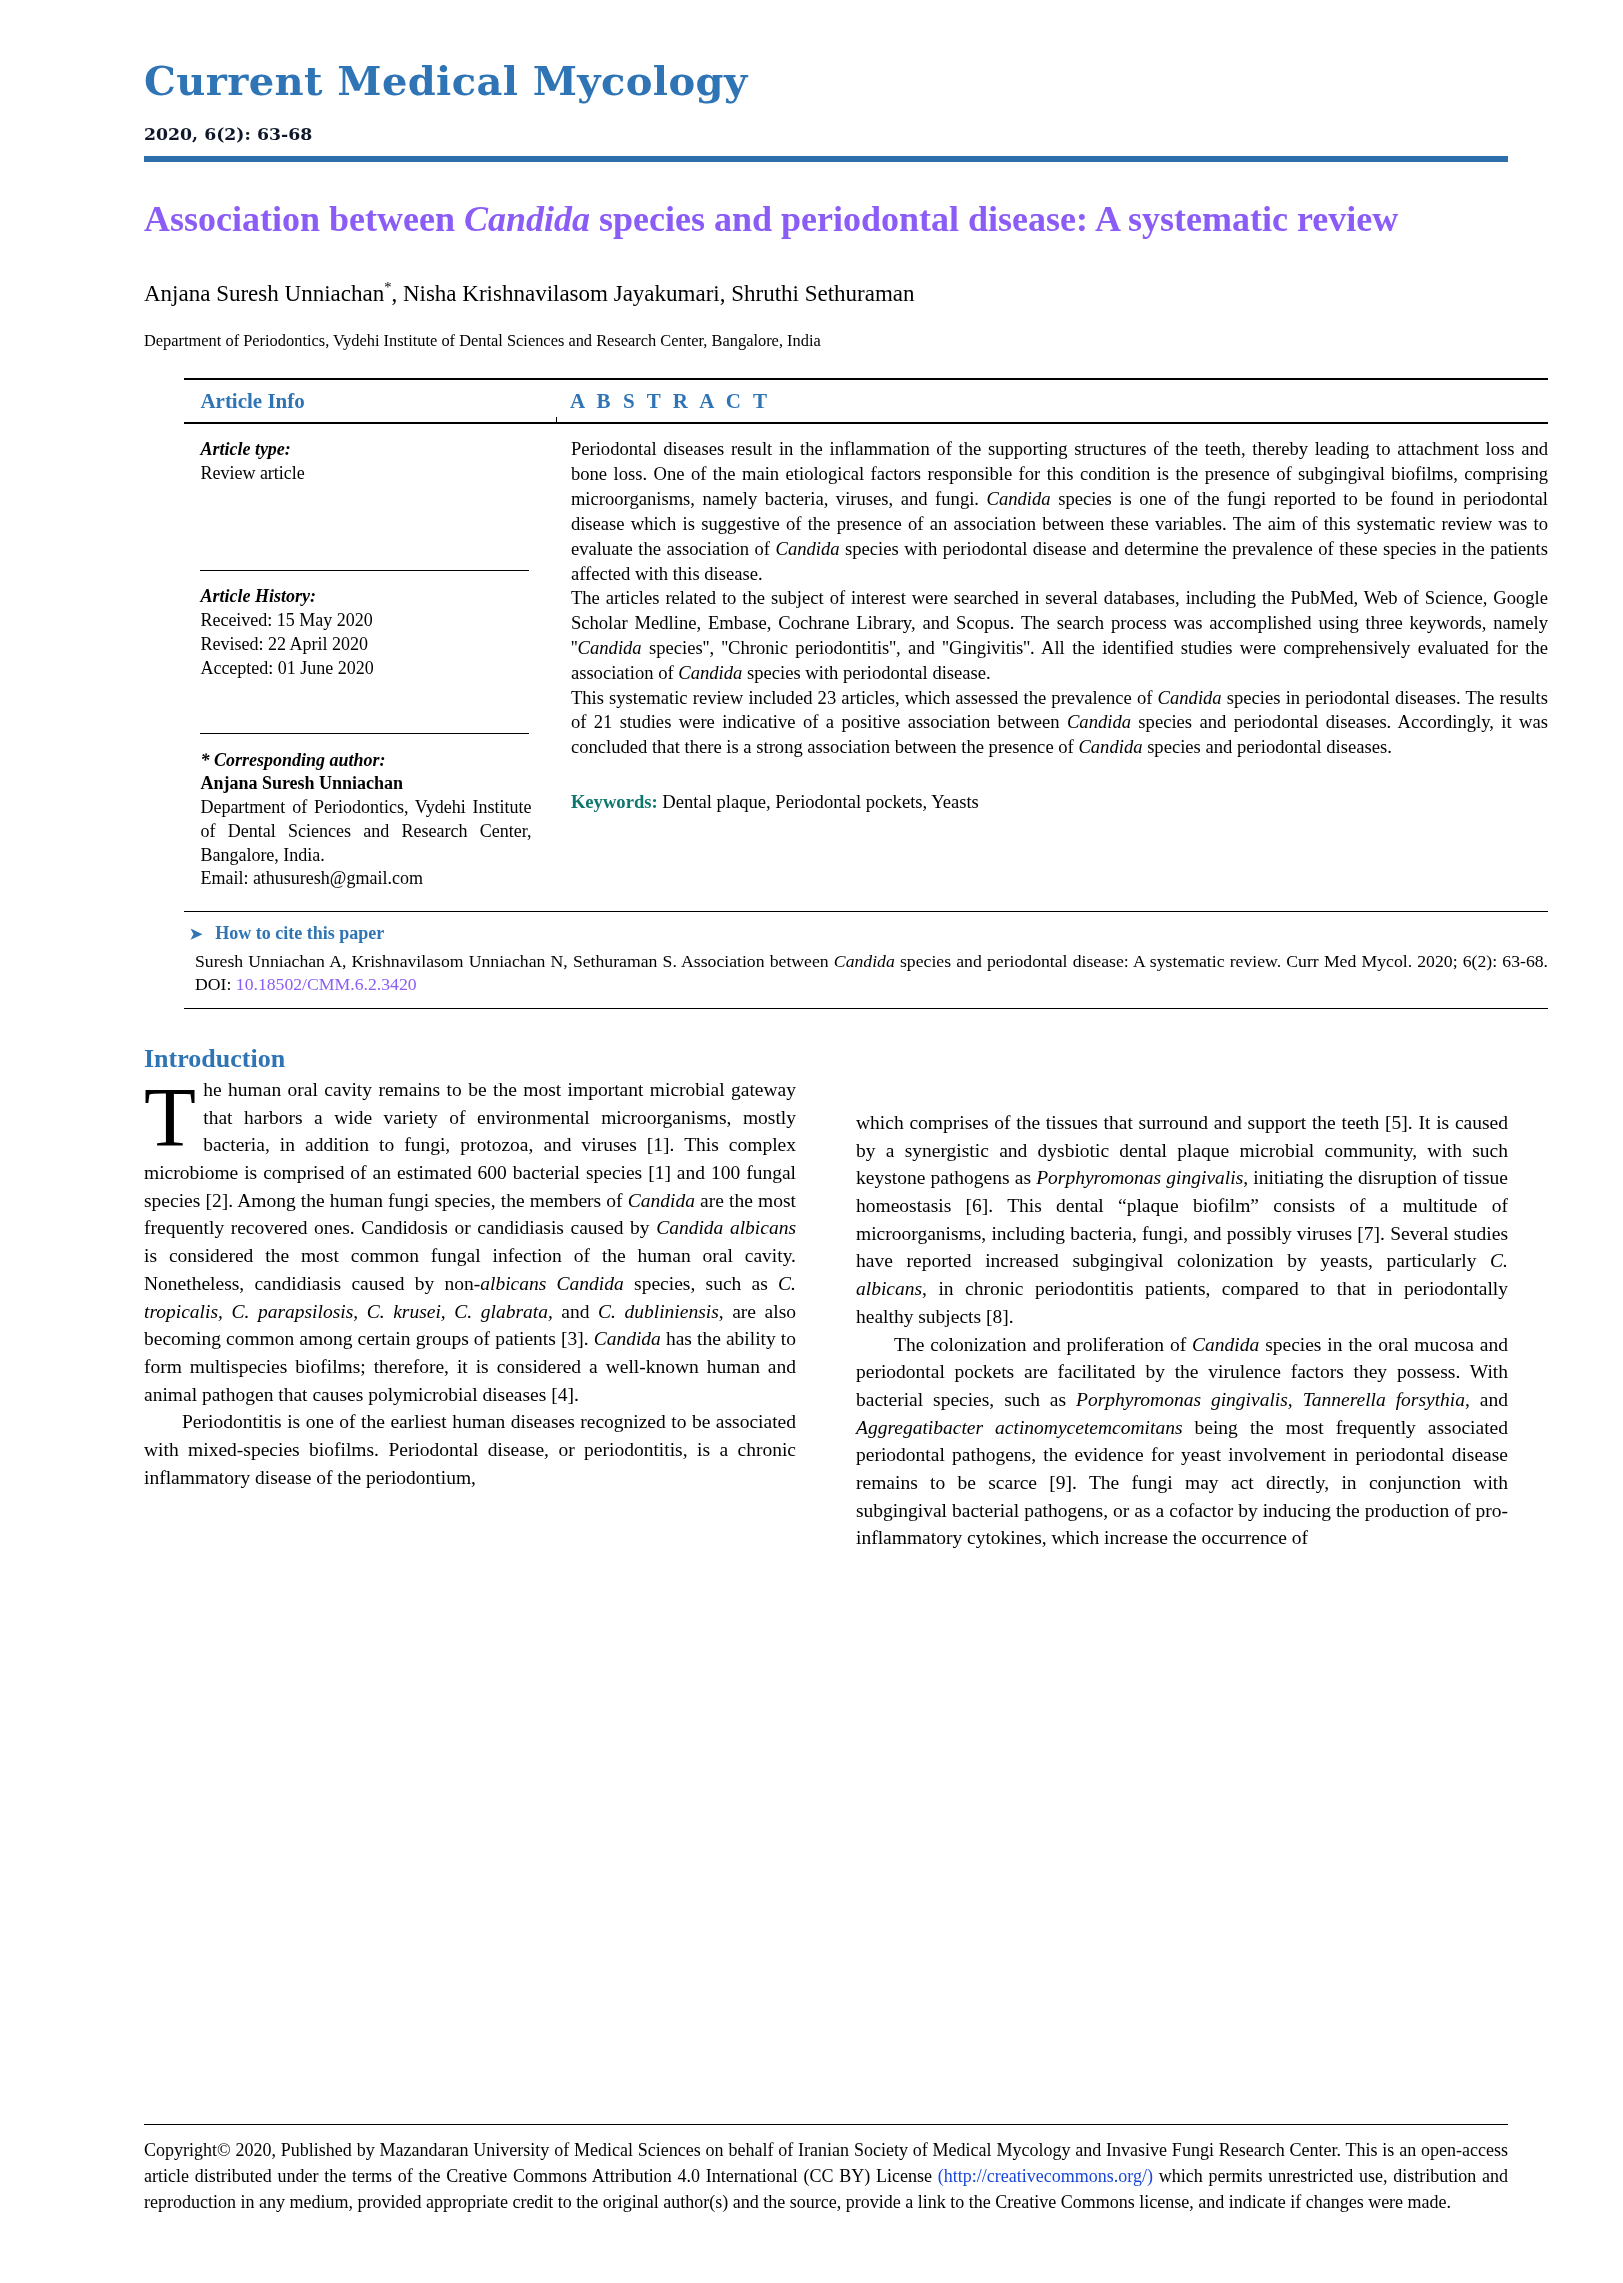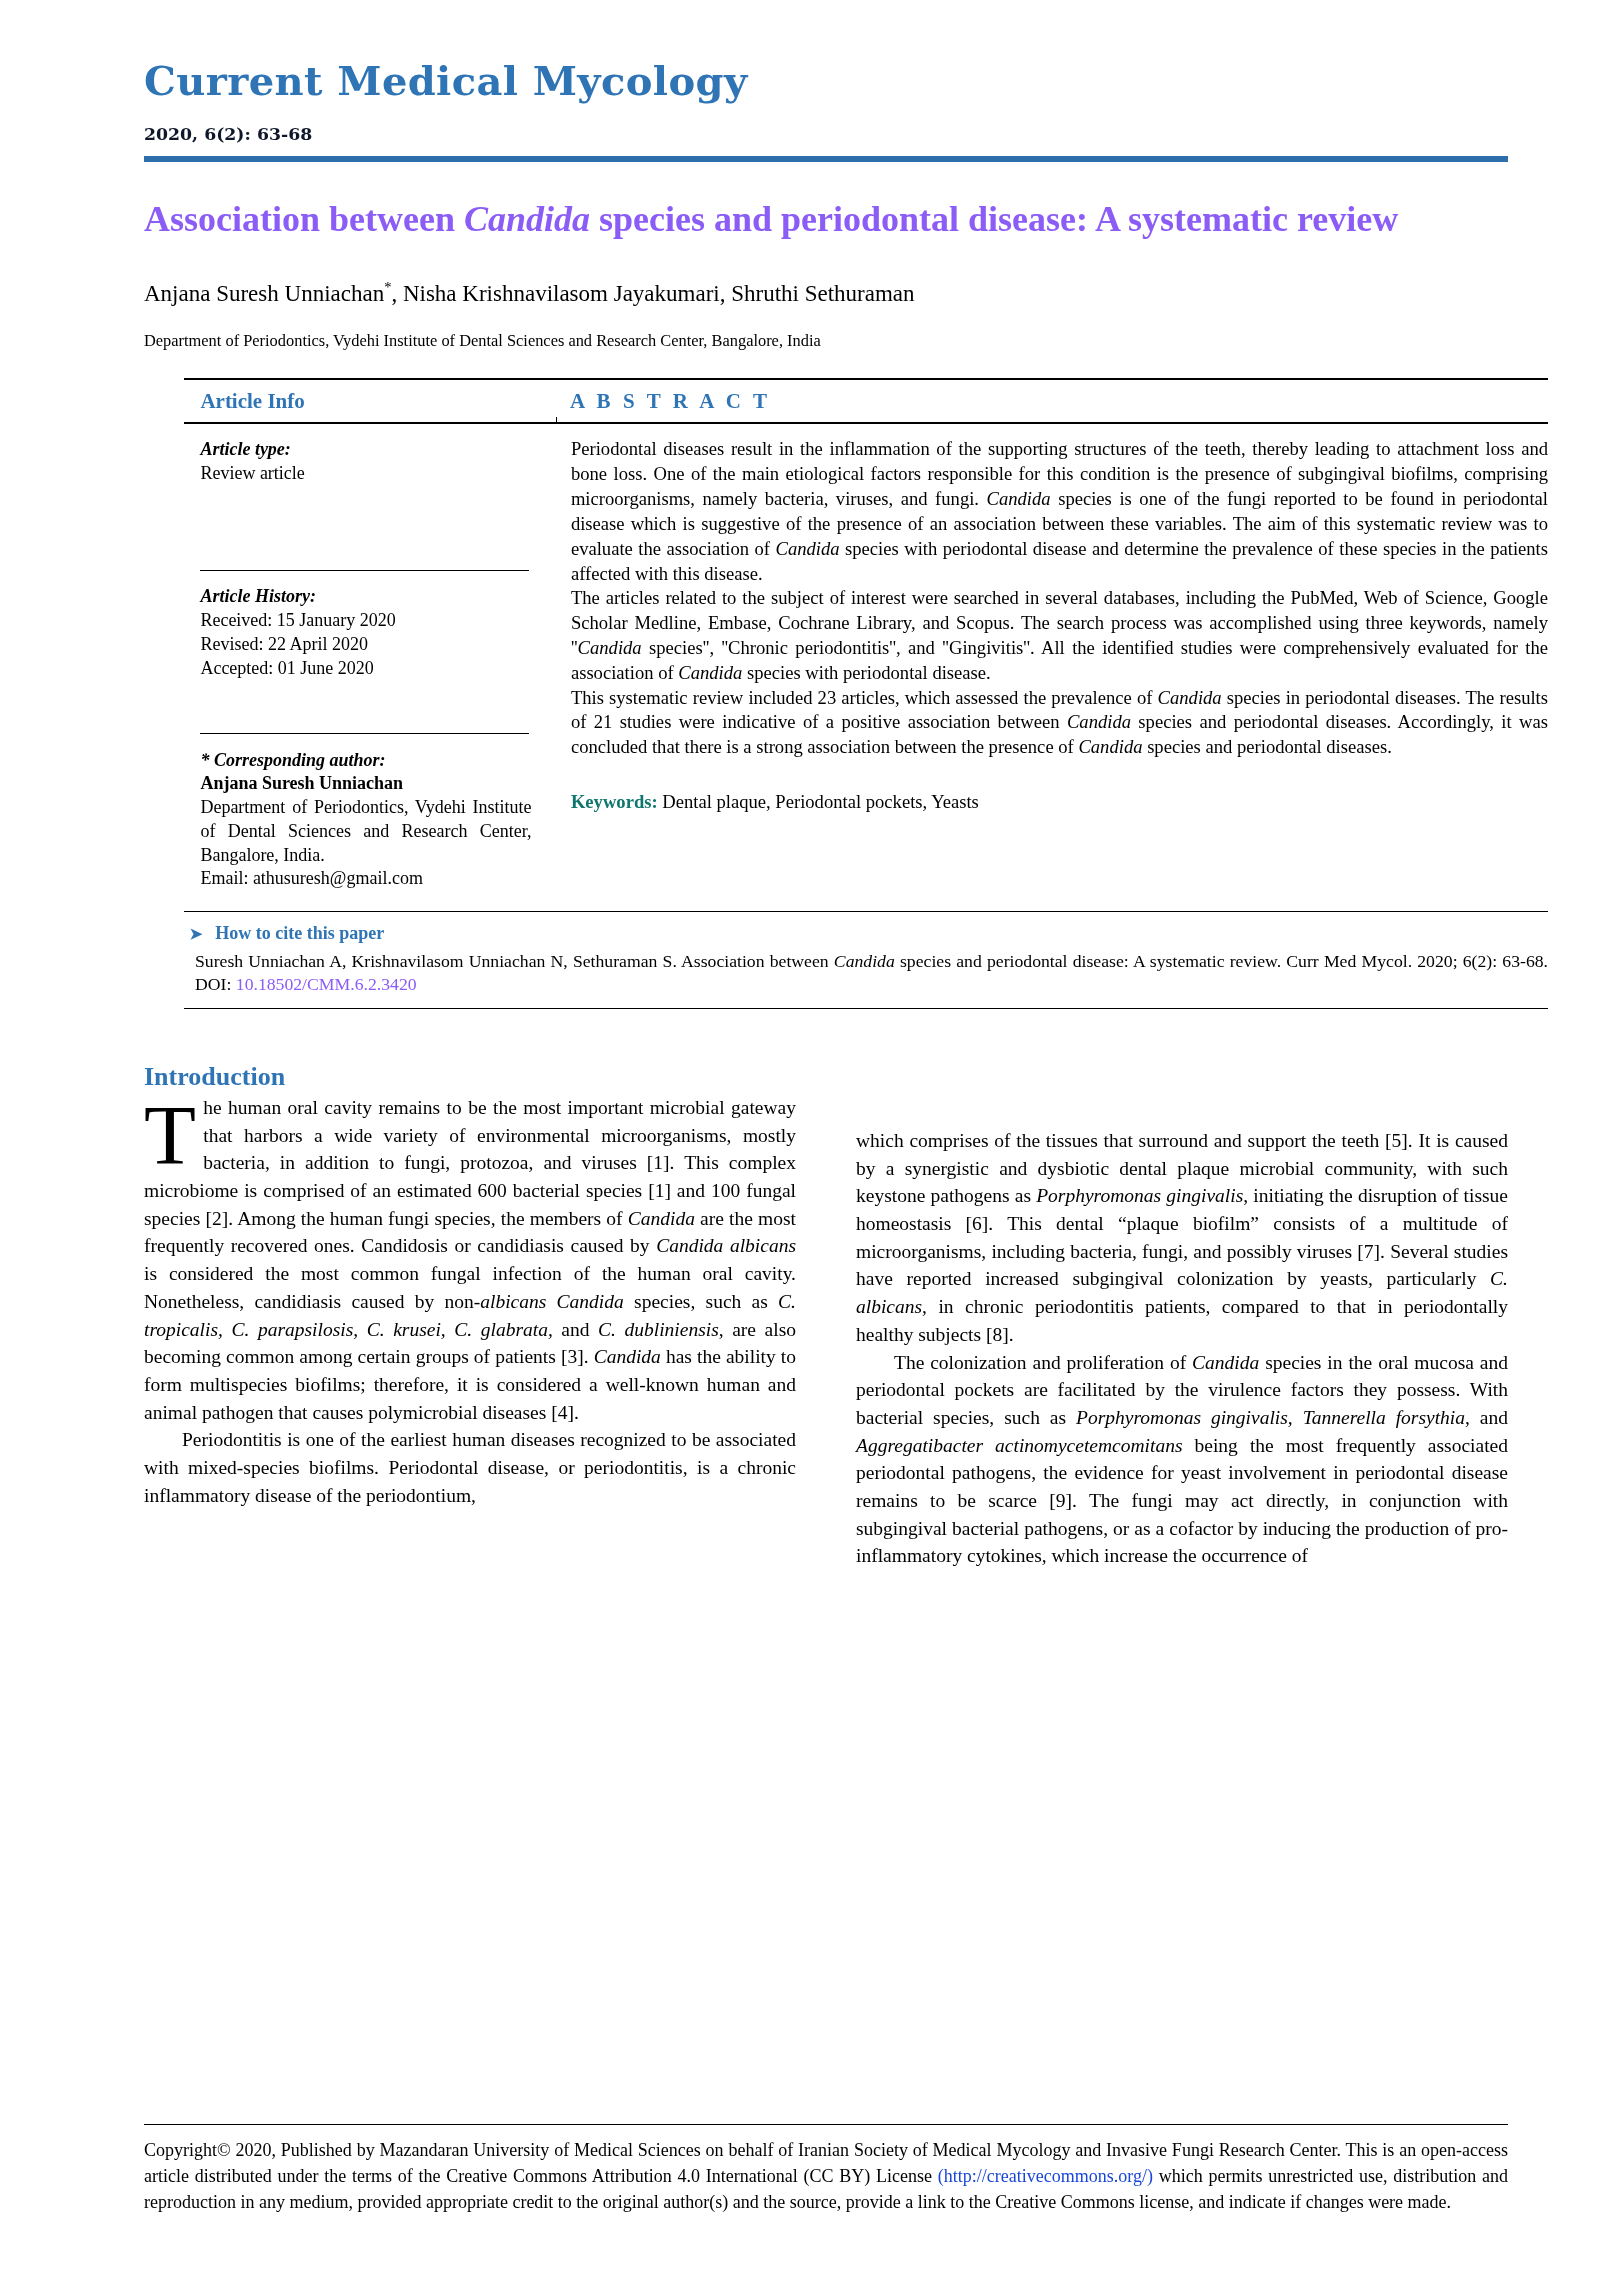--- a/index.html
+++ b/index.html
@@ -220,21 +220,21 @@
     padding-left: 5.5px;
   }
   .doi-link { color: #8b5cf6; }
   .cite-text i { font-style: italic; }
 
   
   .section-title {
     color: #2f74b5;
     font-weight: bold;
     font-size: 26px;
-    margin-top: 53px;
+    margin-top: 35px;
     font-family: "Liberation Serif", serif;
   }
   .body-cols {
     display: flex;
     margin-top: 1.8px;
     gap: 60px;
   }
   .body-col {
     width: 652px;
     flex: 0 0 652px;
@@ -317,21 +317,21 @@
 
         <div class="left-seg">
           <div class="lbl">Article type:</div>
           <div>Review article</div>
         </div>
         <div style="height:84px"></div>
         <div class="seg-rule"></div>
 
         <div class="left-seg">
           <div class="lbl">Article History:</div>
-          <div>Received: 15 January 2020</div>
+          <div>Received: 15 May 2020</div>
           <div>Revised: 22 April 2020</div>
           <div>Accepted: 01 June 2020</div>
         </div>
         <div style="height:53px"></div>
         <div class="seg-rule"></div>
 
         <div class="left-seg">
           <div class="lbl">* Corresponding author:</div>
           <div class="corr-name">Anjana Suresh Unniachan</div>
           <div class="corr-body">Department of Periodontics, Vydehi Institute of Dental Sciences and Research Center, Bangalore, India.</div>

